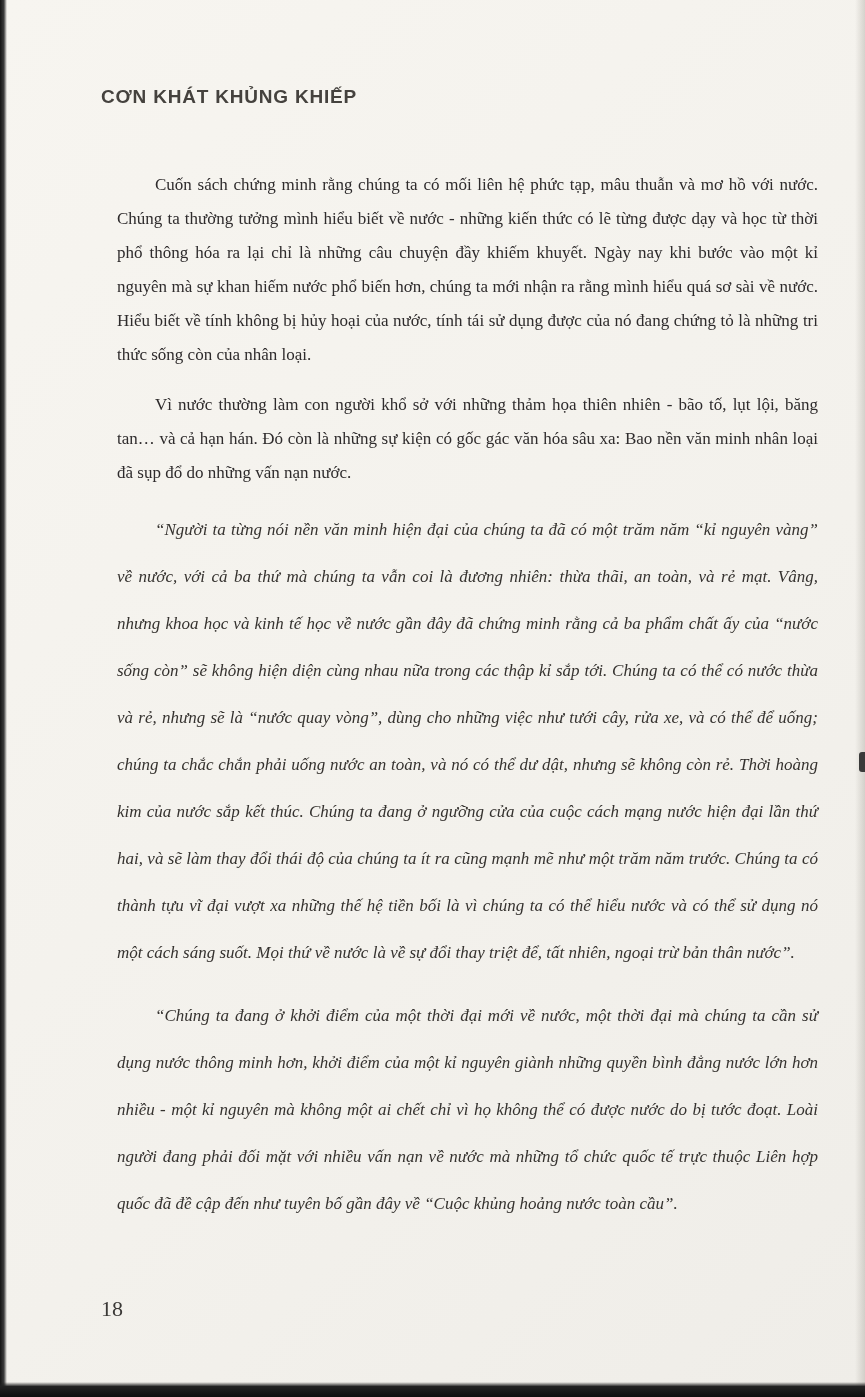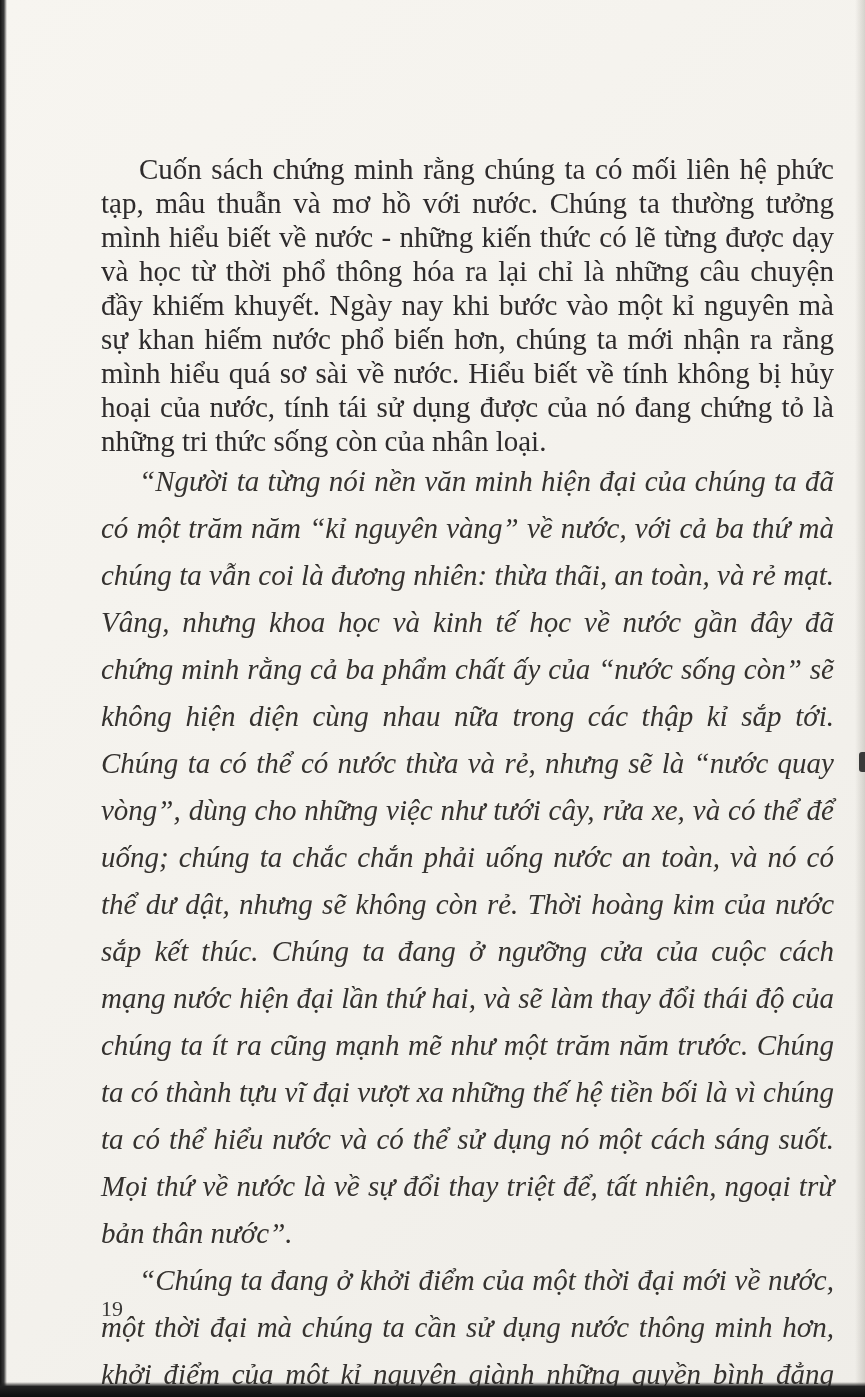--- a/index.html
+++ b/index.html
@@ -30,22 +30,22 @@
     color: #45423e;
   }
   .body-text {
     position: absolute;
     left: 101px;
     top: 152px;
     width: 733px;
     color: #2e2b2c;
   }
   .body-text p {
-    margin: 0;
-    font-size: 29px;
+    margin: 16px;
+    font-size: 17px;
     line-height: 34px;
     text-align: justify;
     text-indent: 38px;
   }
   .body-text p.italic {
     font-style: italic;
     color: #35322f;
     line-height: 47px;
   }
   .page-number {
@@ -88,27 +88,29 @@
     width: 10px;
     height: 100%;
     background: linear-gradient(to left, rgba(120,115,105,0.25), rgba(120,115,105,0));
   }
 </style>
 </head>
 <body>
 
 <div class="page">
 
+  <div class="running-header">CƠN KHÁT KHỦNG KHIẾP</div>
 
   <div class="body-text">
     <p>Cuốn sách chứng minh rằng chúng ta có mối liên hệ phức tạp, mâu thuẫn và mơ hồ với nước. Chúng ta thường tưởng mình hiểu biết về nước - những kiến thức có lẽ từng được dạy và học từ thời phổ thông hóa ra lại chỉ là những câu chuyện đầy khiếm khuyết. Ngày nay khi bước vào một kỉ nguyên mà sự khan hiếm nước phổ biến hơn, chúng ta mới nhận ra rằng mình hiểu quá sơ sài về nước. Hiểu biết về tính không bị hủy hoại của nước, tính tái sử dụng được của nó đang chứng tỏ là những tri thức sống còn của nhân loại.</p>
+    <p>Vì nước thường làm con người khổ sở với những thảm họa thiên nhiên - bão tố, lụt lội, băng tan… và cả hạn hán. Đó còn là những sự kiện có gốc gác văn hóa sâu xa: Bao nền văn minh nhân loại đã sụp đổ do những vấn nạn nước.</p>
     <p class="italic">“Người ta từng nói nền văn minh hiện đại của chúng ta đã có một trăm năm “kỉ nguyên vàng” về nước, với cả ba thứ mà chúng ta vẫn coi là đương nhiên: thừa thãi, an toàn, và rẻ mạt. Vâng, nhưng khoa học và kinh tế học về nước gần đây đã chứng minh rằng cả ba phẩm chất ấy của “nước sống còn” sẽ không hiện diện cùng nhau nữa trong các thập kỉ sắp tới. Chúng ta có thể có nước thừa và rẻ, nhưng sẽ là “nước quay vòng”, dùng cho những việc như tưới cây, rửa xe, và có thể để uống; chúng ta chắc chắn phải uống nước an toàn, và nó có thể dư dật, nhưng sẽ không còn rẻ. Thời hoàng kim của nước sắp kết thúc. Chúng ta đang ở ngưỡng cửa của cuộc cách mạng nước hiện đại lần thứ hai, và sẽ làm thay đổi thái độ của chúng ta ít ra cũng mạnh mẽ như một trăm năm trước. Chúng ta có thành tựu vĩ đại vượt xa những thế hệ tiền bối là vì chúng ta có thể hiểu nước và có thể sử dụng nó một cách sáng suốt. Mọi thứ về nước là về sự đổi thay triệt để, tất nhiên, ngoại trừ bản thân nước”.</p>
     <p class="italic">“Chúng ta đang ở khởi điểm của một thời đại mới về nước, một thời đại mà chúng ta cần sử dụng nước thông minh hơn, khởi điểm của một kỉ nguyên giành những quyền bình đẳng nước lớn hơn nhiều - một kỉ nguyên mà không một ai chết chỉ vì họ không thể có được nước do bị tước đoạt. Loài người đang phải đối mặt với nhiều vấn nạn về nước mà những tổ chức quốc tế trực thuộc Liên hợp quốc đã đề cập đến như tuyên bố gần đây về “Cuộc khủng hoảng nước toàn cầu”.</p>
   </div>
 
-  <div class="page-number">19</div>
+  <div class="page-number">18</div>
 
   <div class="scan-shadow-right"></div>
   <div class="scan-edge-left"></div>
   <div class="scan-edge-bottom"></div>
   <div class="scan-mark-right"></div>
 
 </div>
 
 </body></html>

